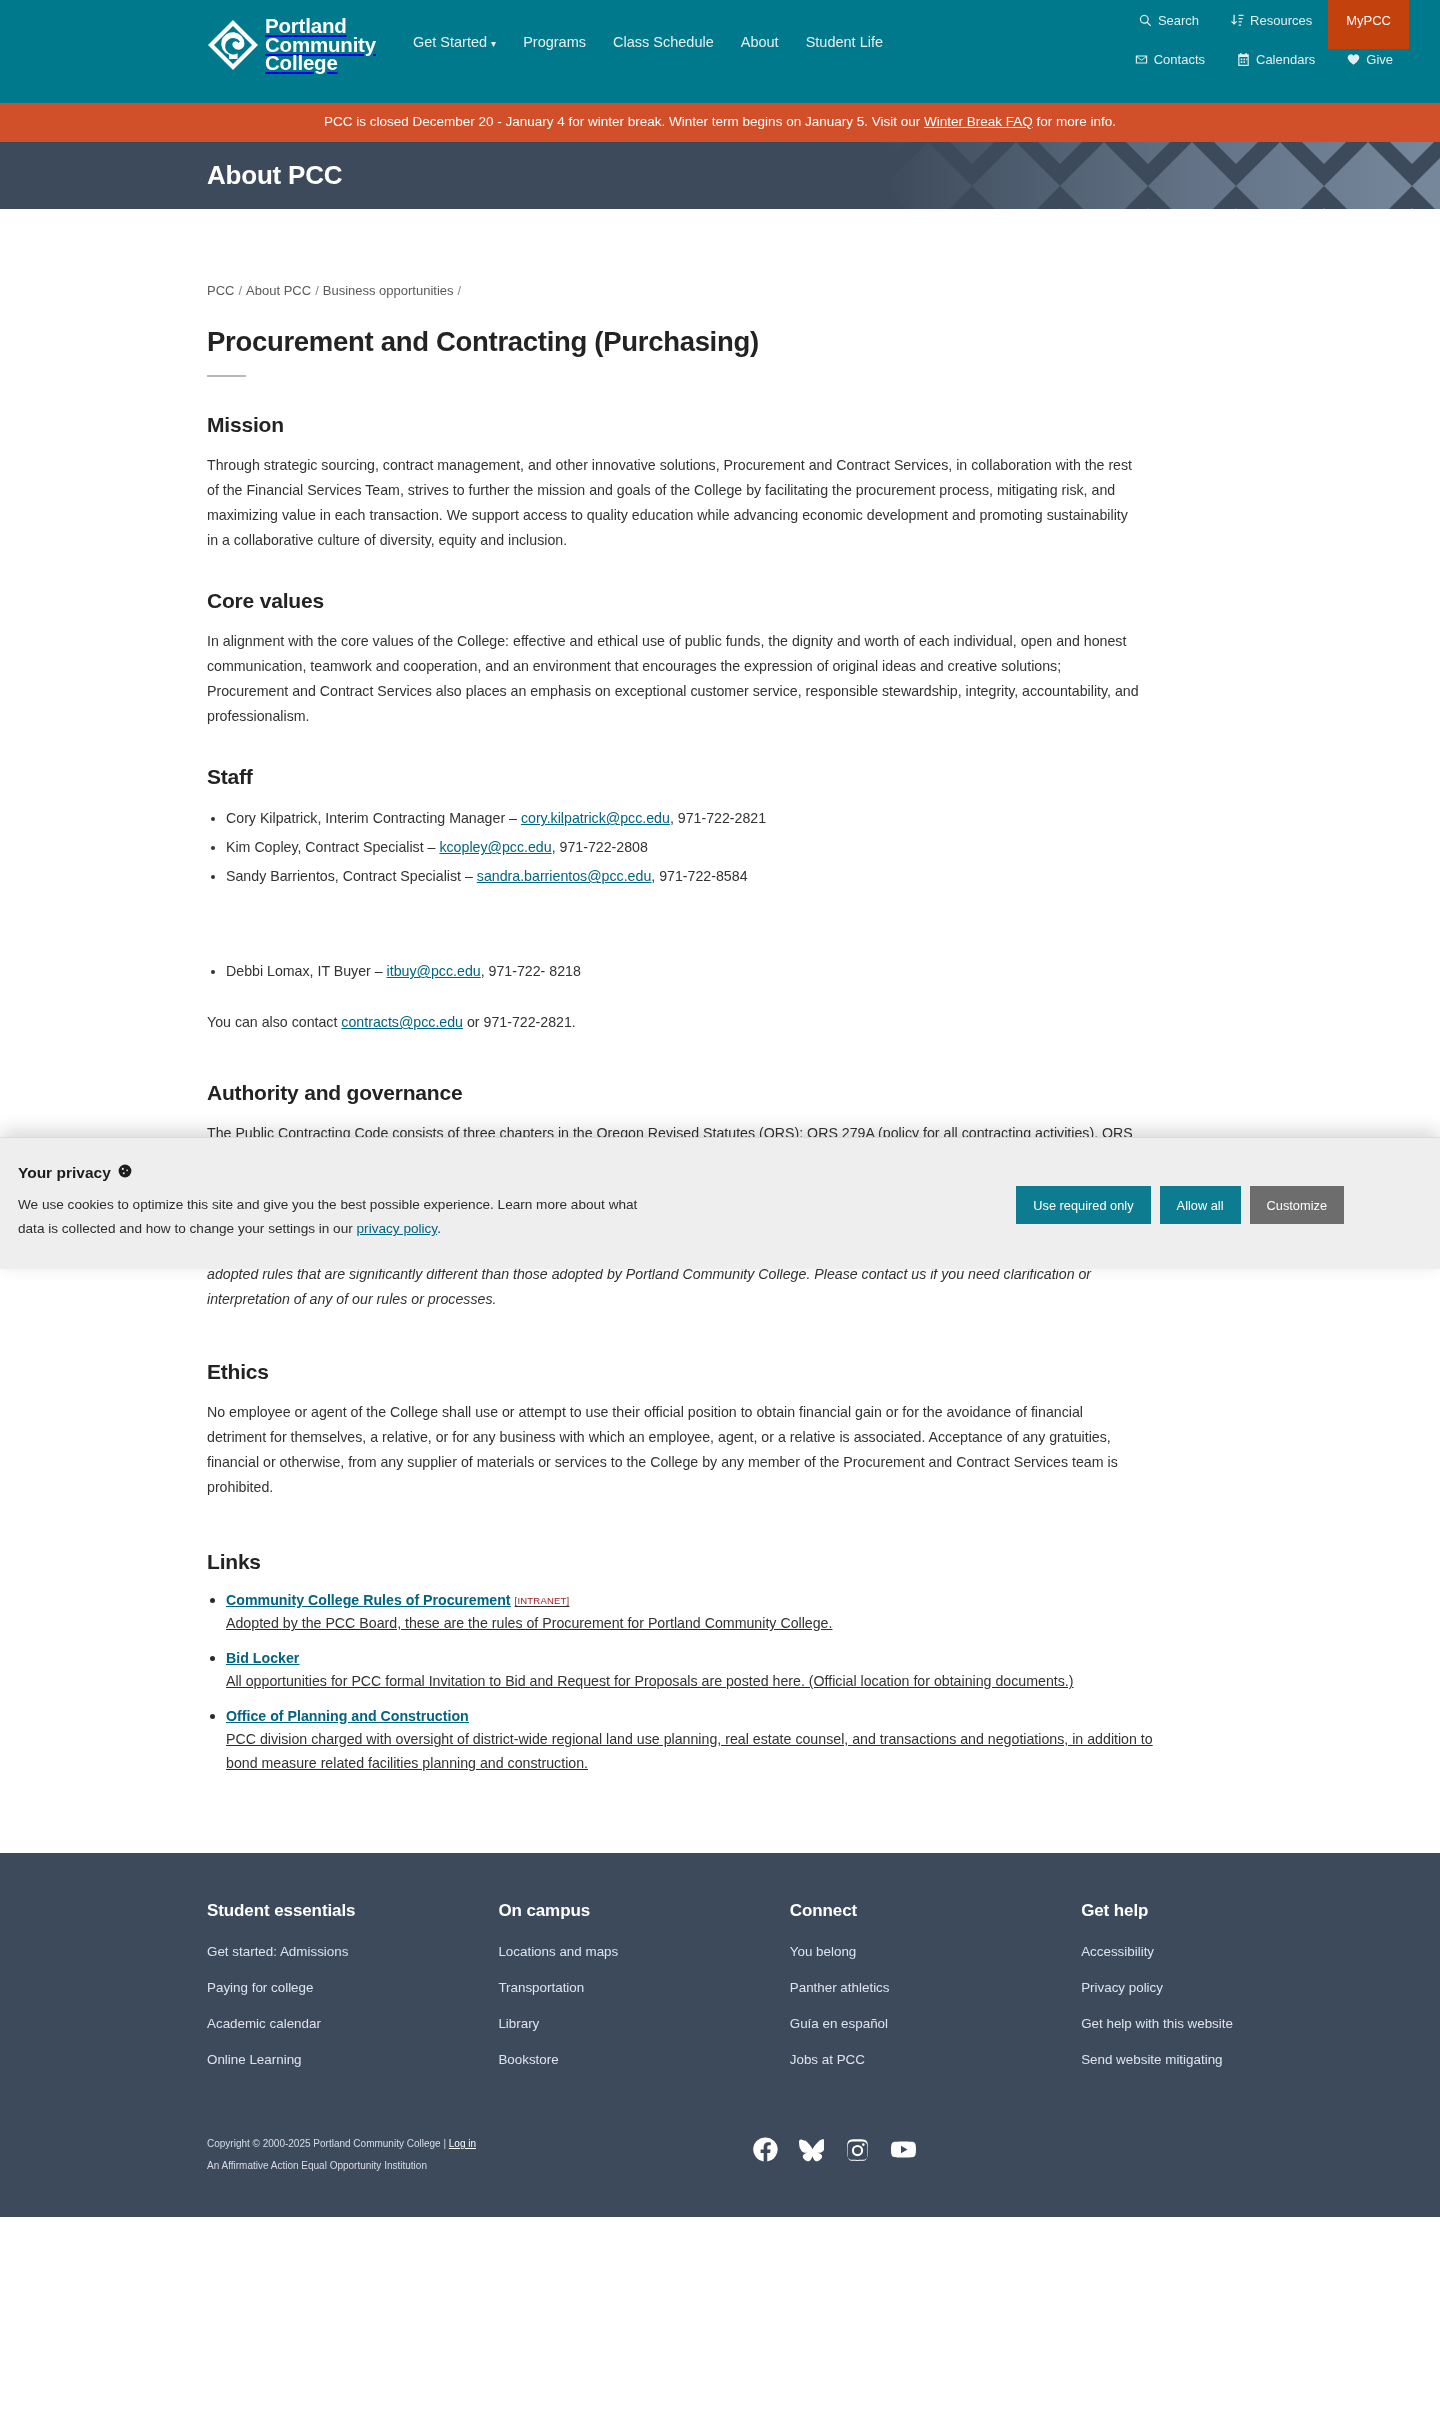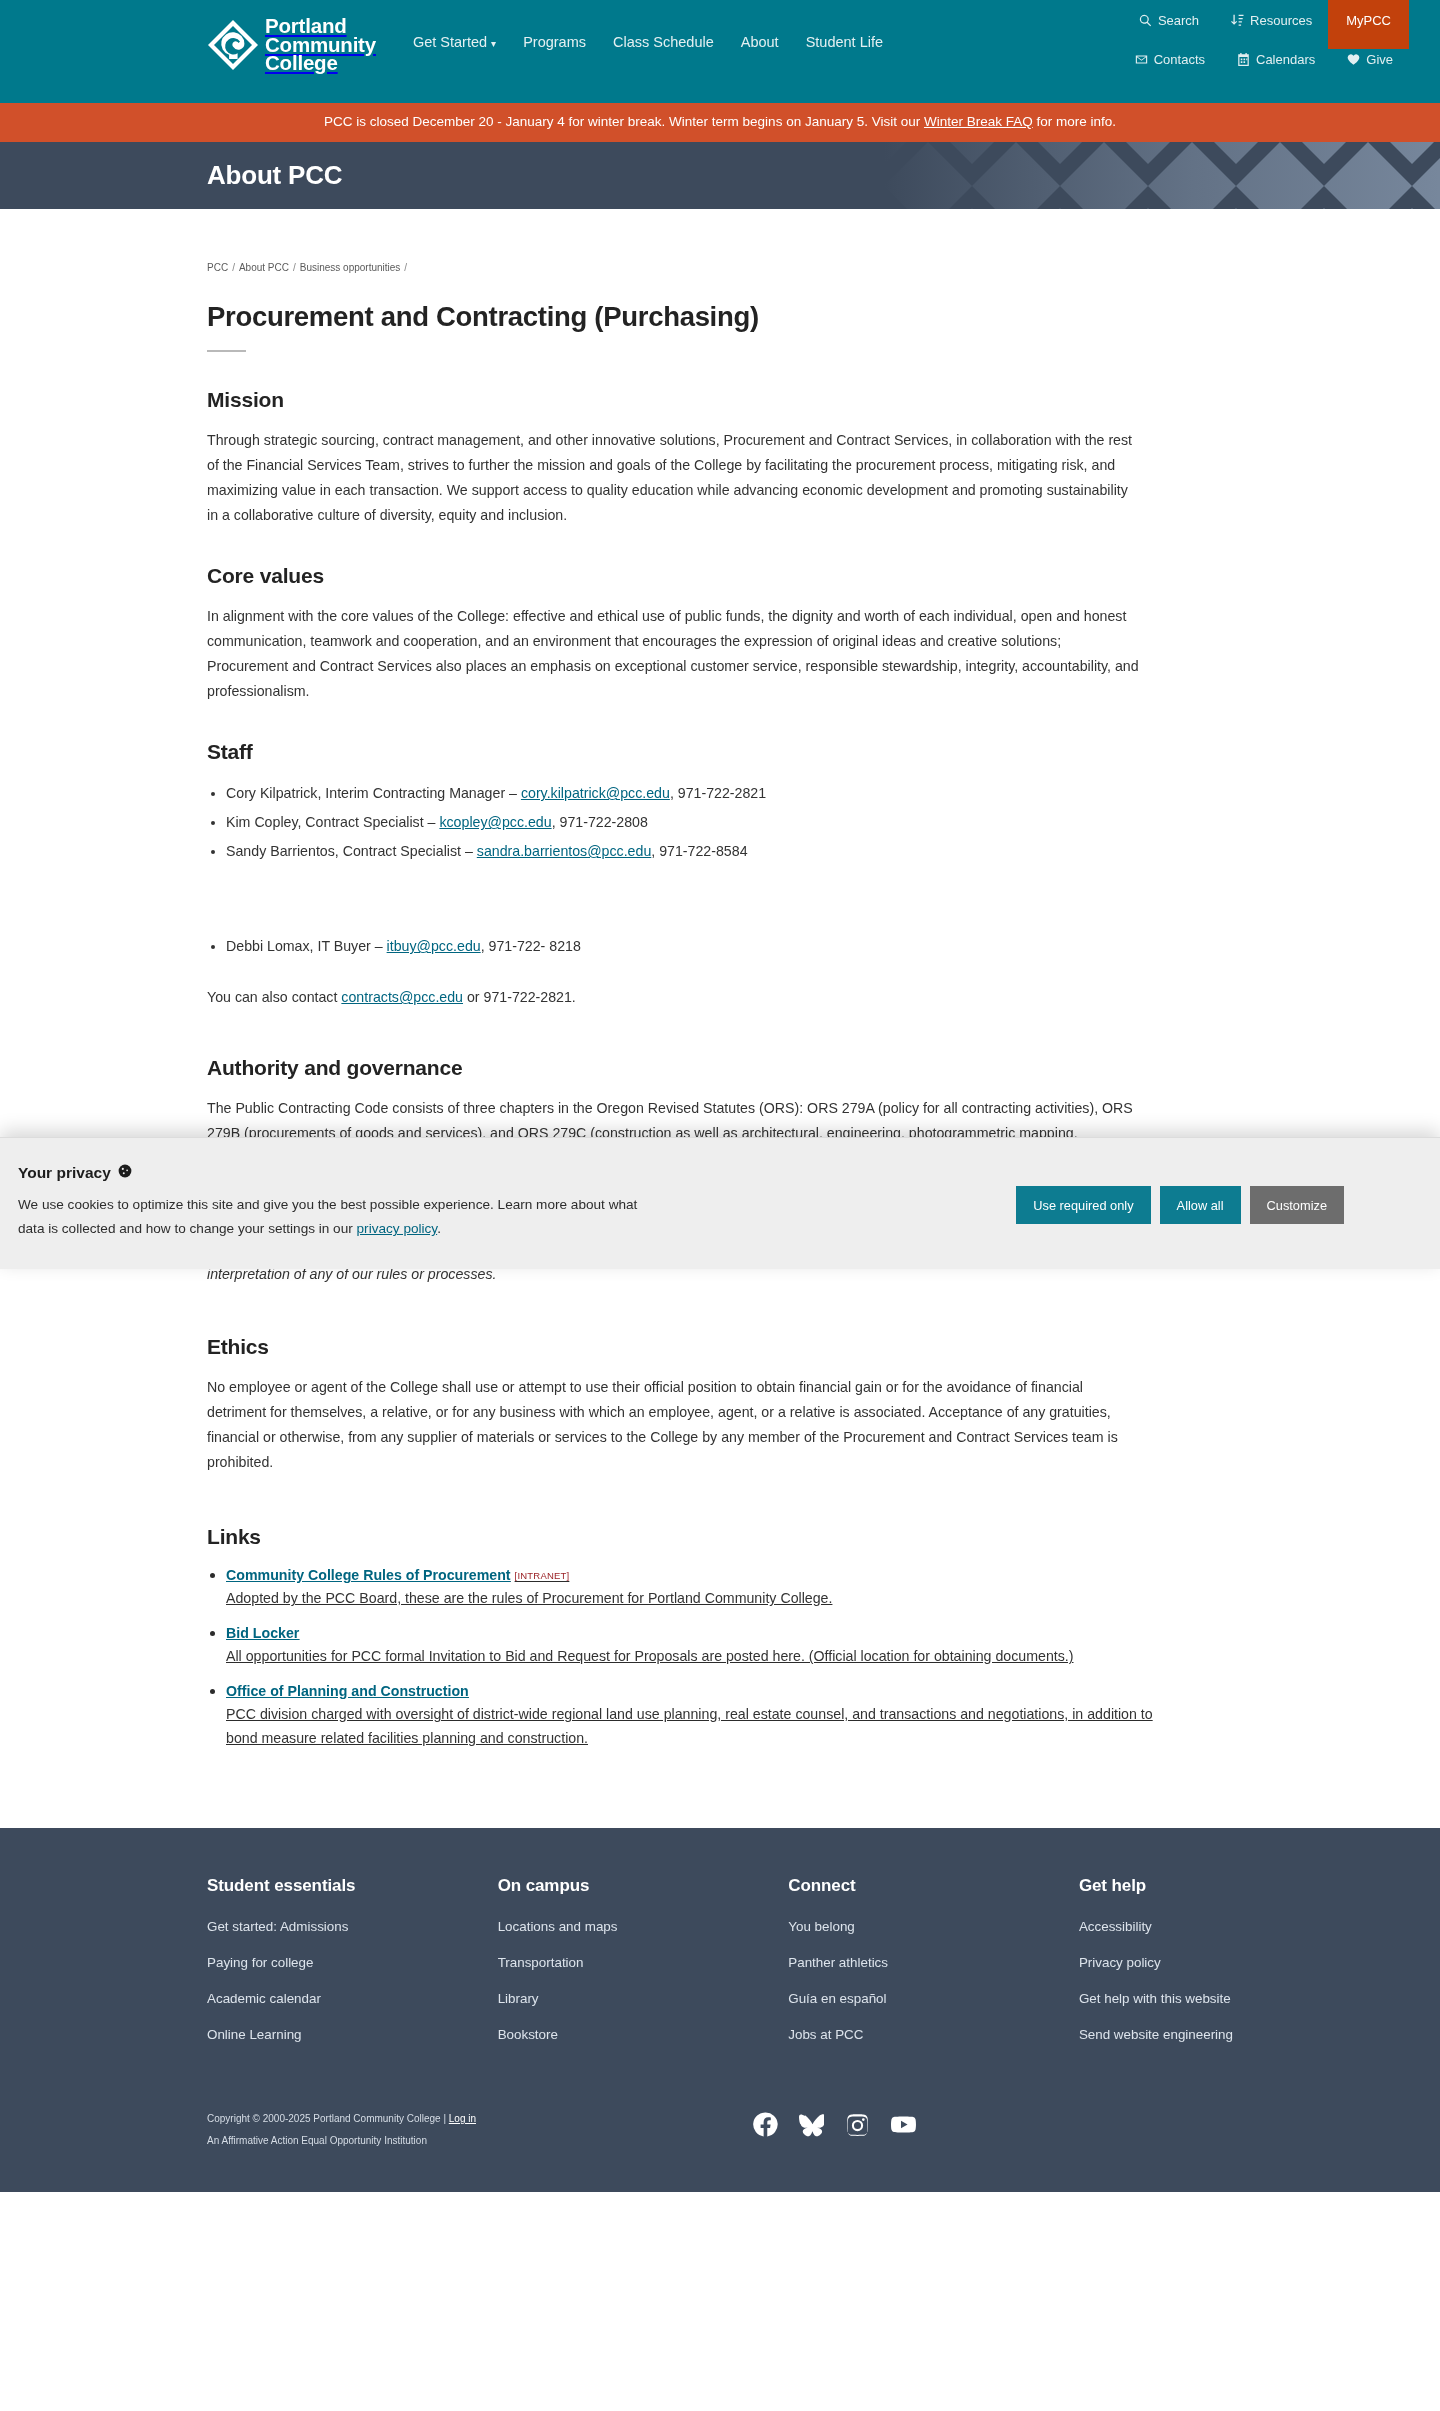--- a/index.html
+++ b/index.html
@@ -69,21 +69,21 @@
   }
   .hero-pattern {
     position:absolute; right:0; top:0; height:67px; width:556px; z-index:1;
   }
 
   
   .page { width:1440px; margin:0 auto; }
   .content { padding:0 0 64px 207px; max-width:1440px; }
   .content-inner { width:990px; }
 
-  .crumbs { padding-top:53px; font-size:10px; color:#5b5b5b; }
+  .crumbs { padding-top:74px; font-size:13px; color:#5b5b5b; }
   .crumbs a { color:#5b5b5b; text-decoration:none; }
   .crumbs .sep { margin:0 4px; color:#8b8b8b; }
 
   h2.pagetitle {
     font-size:27.5px; font-weight:bold; color:#232323; margin:28px 0 0;
     letter-spacing:-0.3px;
   }
   .rule { width:39px; height:2px; background:#b9b9b9; margin:17px 0 0; }
 
   h3.sec {
@@ -375,21 +375,21 @@
         <a href="#">Panther athletics</a>
         <a href="#">Guía en español</a>
         <a href="#">Jobs at PCC</a>
       </div>
 
       <div class="fcol">
         <h5>Get help</h5>
         <a href="#">Accessibility</a>
         <a href="#">Privacy policy</a>
         <a href="#">Get help with this website</a>
-        <a href="#">Send website engineering</a>
+        <a href="#">Send website mitigating</a>
       </div>
 
     </div>
 
     <div class="foot-bottom">
       <div class="copy">
         <span>Copyright © 2000-2025 Portland Community College | </span><a href="#">Log in</a><br>
         <span>An Affirmative Action Equal Opportunity Institution</span>
       </div>
       <div class="social">

